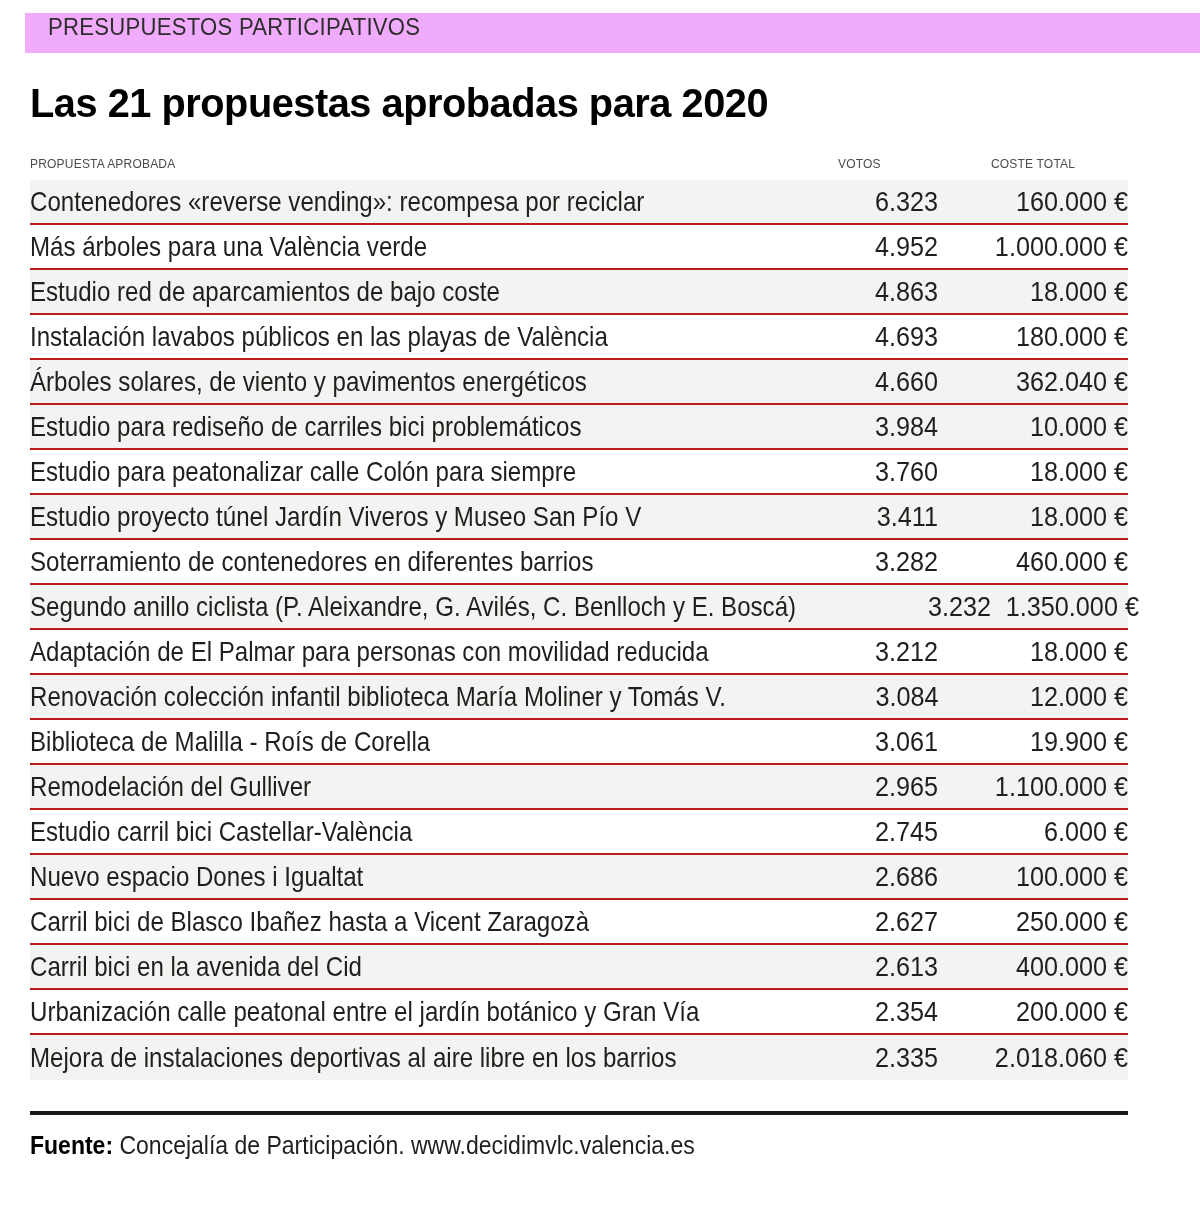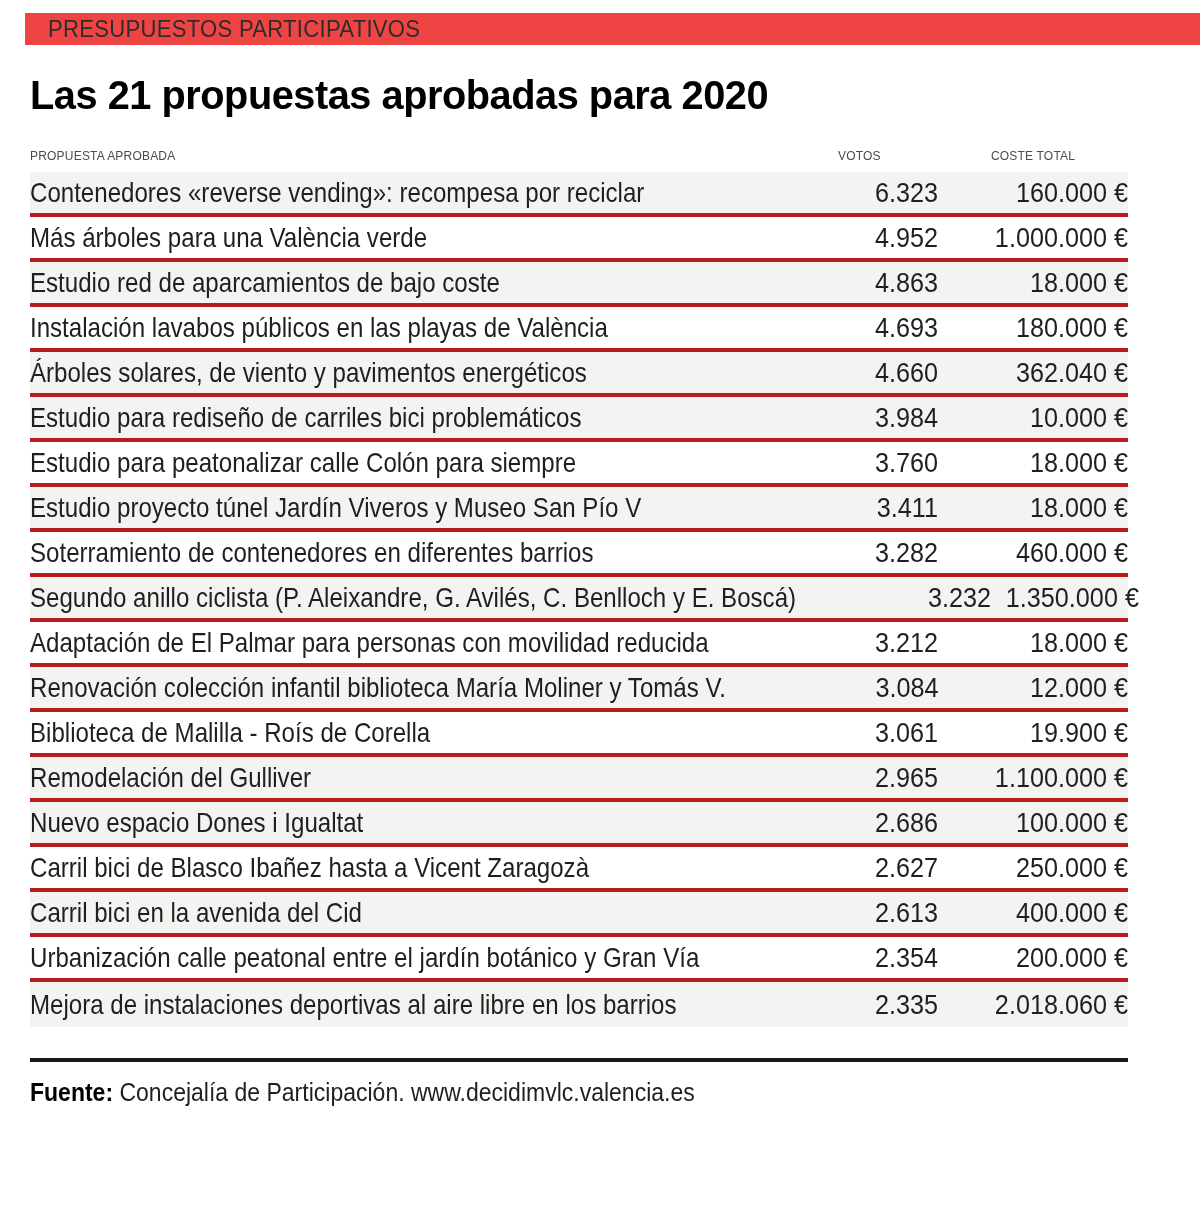--- a/index.html
+++ b/index.html
@@ -3,23 +3,23 @@
 <meta charset="utf-8">
 <style>
   * { margin:0; padding:0; box-sizing:border-box; }
   html,body { background:#ffffff; }
   body {
     width:1200px; height:1228px; overflow:hidden;
     font-family:"Liberation Sans", sans-serif;
     color:#1c1c1a;
   }
   .kicker {
-    margin:13px 0 0 25px; height:32px;
-    background:#ef4444;
-    display:flex; align-items:center; padding-left:23px;
+    margin:13px 0 0 25px; height:40px;
+    background:#f0abfc;
+    display:flex; align-items:flex-start; padding-left:23px;
   }
   .kicker-label {
     font-size:24px; color:#2d2d2b; letter-spacing:0.3px;
     transform:scaleX(0.92); transform-origin:left center; white-space:nowrap;
   }
   .title {
     margin:27px 0 0 30px;
     font-size:41px; font-weight:bold; color:#000;
     letter-spacing:-0.5px;
     transform:scaleX(0.97); transform-origin:left center; white-space:nowrap;
@@ -30,21 +30,21 @@
     margin-top:18px; height:26px;
     font-size:12px; color:#4b4b49; letter-spacing:0.2px;
   }
   .cols .c-prop  { flex:1; }
   .cols .c-votos { width:100px; text-align:left; }
   .cols .c-coste { width:190px; text-align:center; }
   .rows { margin-top:9px; }
   .row {
     display:flex; align-items:center;
     height:45px;
-    border-bottom:4px solid #b91c1c;
+    border-bottom:2px solid #b91c1c;
   }
   .row:last-child { border-bottom:none;align-items:center; }
   .row.shade { background:#f3f3f1; }
   .row span { font-size:28px; color:#1f1f1d; white-space:nowrap; }
   .cell-prop  { flex:1; transform:scaleX(0.86); transform-origin:left center; }
   .cell-votos { width:100px; text-align:right; transform:scaleX(0.90); transform-origin:right center; }
   .cell-coste { width:190px; text-align:right; transform:scaleX(0.90); transform-origin:right center; }
   .rule { margin:31px 72px 0 30px; border-top:4px solid #191917; }
   .source {
     margin:16px 0 0 30px; font-size:25px; color:#1f1f1d;
@@ -131,20 +131,25 @@
       <div class="row">
         <span class="cell-prop">Biblioteca de Malilla - Roís de Corella</span>
         <span class="cell-votos">3.061</span>
         <span class="cell-coste">19.900 €</span>
       </div>
       <div class="row shade">
         <span class="cell-prop">Remodelación del Gulliver</span>
         <span class="cell-votos">2.965</span>
         <span class="cell-coste">1.100.000 €</span>
       </div>
+      <div class="row">
+        <span class="cell-prop">Estudio carril bici Castellar-València</span>
+        <span class="cell-votos">2.745</span>
+        <span class="cell-coste">6.000 €</span>
+      </div>
       <div class="row shade">
         <span class="cell-prop">Nuevo espacio Dones i Igualtat</span>
         <span class="cell-votos">2.686</span>
         <span class="cell-coste">100.000 €</span>
       </div>
       <div class="row">
         <span class="cell-prop">Carril bici de Blasco Ibañez hasta a Vicent Zaragozà</span>
         <span class="cell-votos">2.627</span>
         <span class="cell-coste">250.000 €</span>
       </div>

